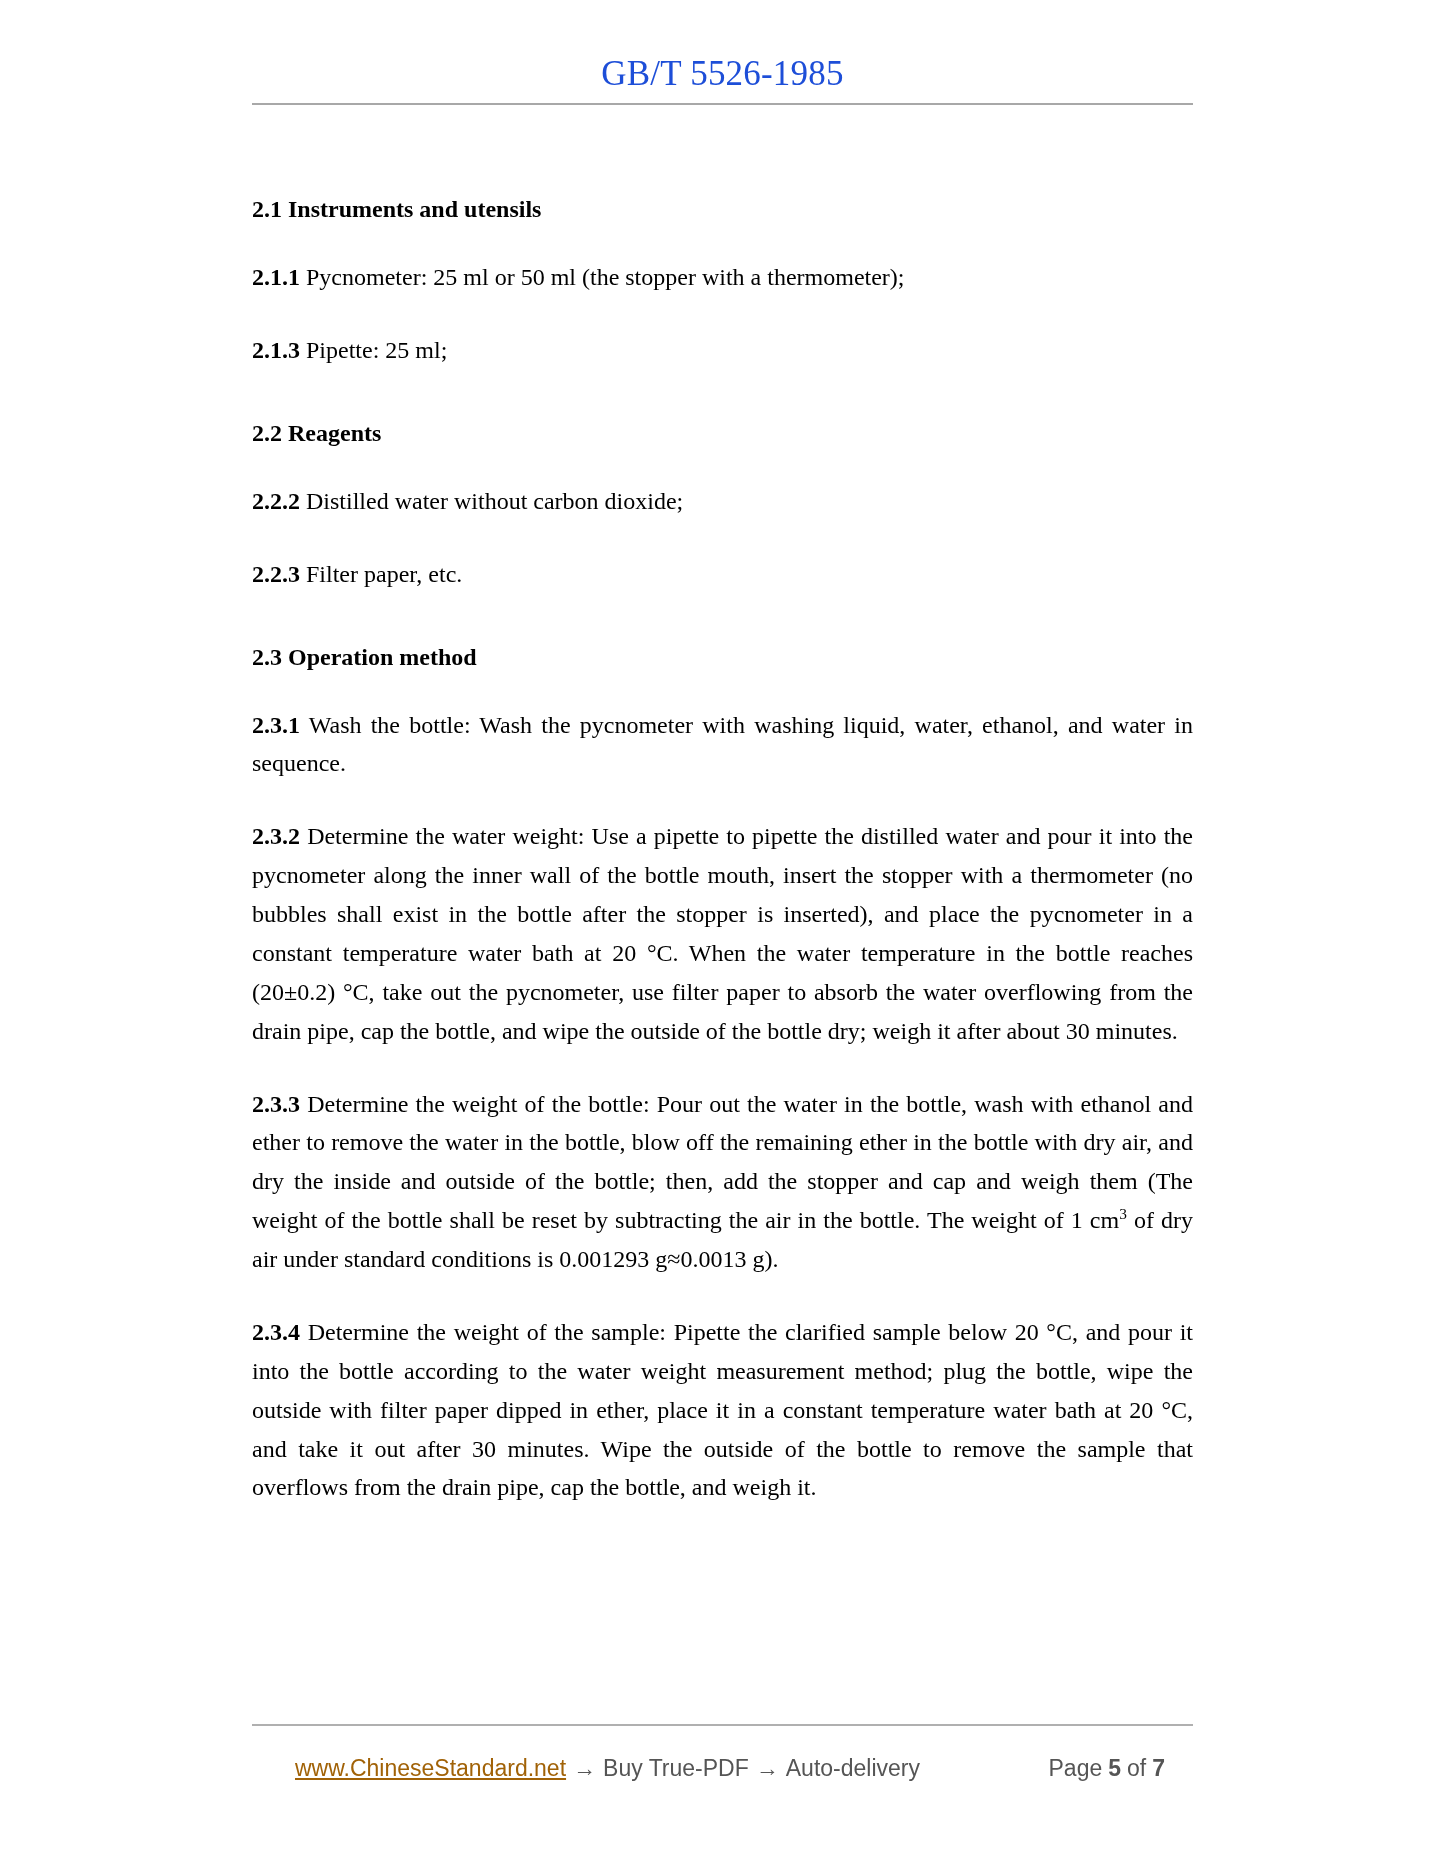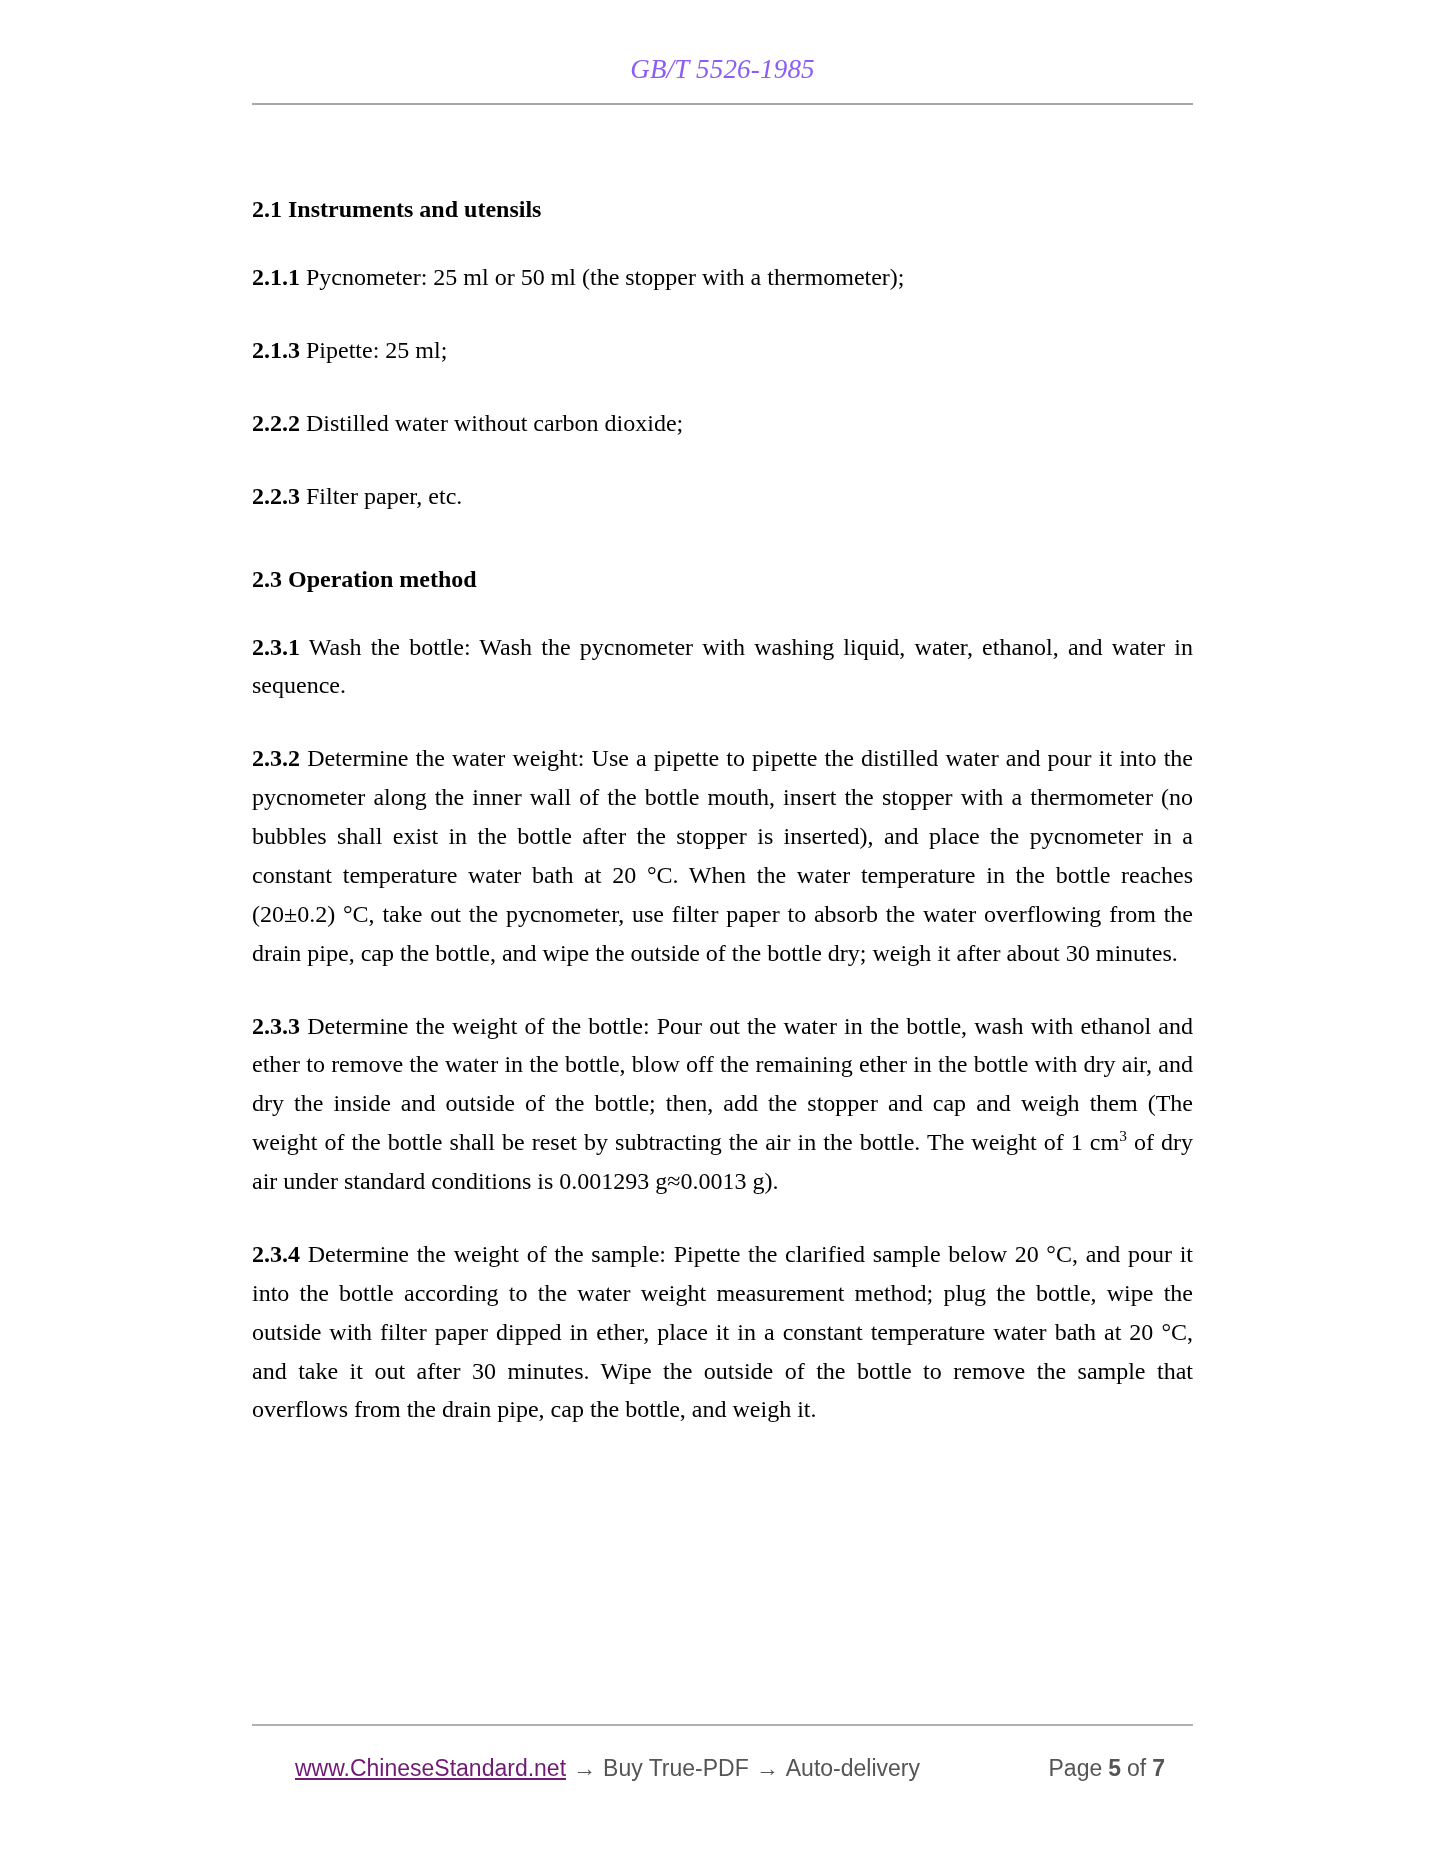--- a/index.html
+++ b/index.html
@@ -27,25 +27,24 @@
   
   .page-header {
     position: absolute;
     left: 0;
     right: 0;
     top: 55px;
     text-align: center;
   }
   .header-title {
     font-family: "Liberation Serif", "DejaVu Serif", serif;
-    font-size: 27px;
-    color: #8b5cf6;
+    font-size: 35px;
+    color: #1d4ed8;
     letter-spacing: 0.2px;
     line-height: 1.1;
-    font-style: italic;
   }
   .header-rule {
     position: absolute;
     left: 252px;
     right: 252px;
     top: 103px;
     height: 2px;
     background: #a8a8a8;
   }
 
@@ -119,21 +118,21 @@
     color: #555555;
   }
   .footer-left {
     display: flex;
     align-items: baseline;
     white-space: nowrap;
     margin-left: 43px;
   }
   .footer-link {
     text-decoration: underline;
-    color: #701a75;
+    color: #a16207;
   }
   .footer-sep {
     margin: 0 7px;
   }
   .footer-right {
     margin-left: auto;
     margin-right: 22px;
     white-space: nowrap;
   }
   .footer-right .pg-num {
@@ -155,20 +154,21 @@
 
 
     <h2 class="doc-h2">2.1 Instruments and utensils</h2>
 
     <p class="para first-after-h2"><span class="num">2.1.1</span><span> Pycnometer: 25 ml or 50 ml (the stopper with a thermometer);</span></p>
 
 
     <p class="para"><span class="num">2.1.3</span><span> Pipette: 25 ml;</span></p>
 
 
+    <h2 class="doc-h2">2.2 Reagents</h2>
 
 
     <p class="para"><span class="num">2.2.2</span><span> Distilled water without carbon dioxide;</span></p>
 
     <p class="para"><span class="num">2.2.3</span><span> Filter paper, etc.</span></p>
 
     <h2 class="doc-h2">2.3 Operation method</h2>
 
     <p class="para first-after-h2"><span class="num">2.3.1</span><span> Wash the bottle: Wash the pycnometer with washing liquid, water, ethanol, and water in sequence.</span></p>
 

